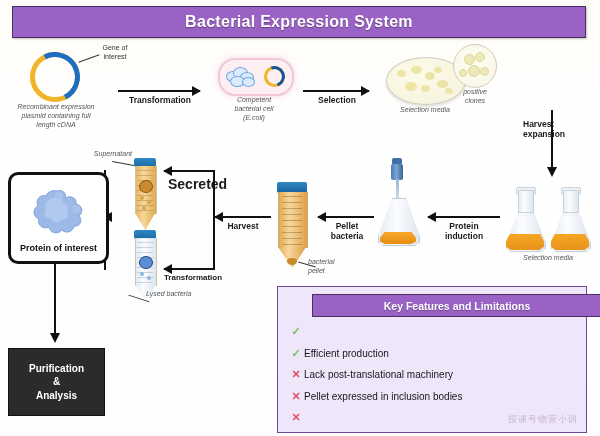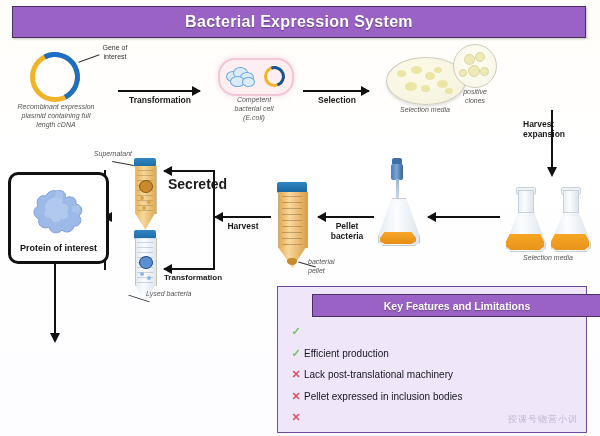--- a/index.html
+++ b/index.html
@@ -259,20 +259,24 @@
   </div>
   <div class="flask" style="left:549px;top:190px;">
     <div class="cap"></div>
     <div class="neck"></div>
     <div class="body"></div>
     <div class="media"></div>
   </div>
   <div class="cap" style="left:500px;top:254px;width:96px;">Selection media</div>
 
   <div class="arrow-h left" style="left:428px;top:216px;width:72px;"></div>
+  <div class="lbl" style="left:428px;top:222px;width:72px;">
+    <span>Protein</span><br>
+    <span>induction</span>
+  </div>
 
   <div class="pipette">
     <div class="top"></div>
     <div class="mid"></div>
     <div class="tip"></div>
   </div>
   <div class="ind-flask">
     <div class="body"></div>
     <div class="media"></div>
   </div>
@@ -341,20 +345,27 @@
       <path d="M24 8 C30 6 33 11 31 15 C36 14 39 19 36 23 C39 27 35 32 30 30
                C28 35 21 34 20 29 C14 30 11 24 15 21 C12 16 17 10 24 8 Z" fill="#b4cbf0" opacity=".9"></path>
       <circle cx="28" cy="6" r="4" fill="#a8c2ec"></circle>
       <circle cx="45" cy="20" r="4" fill="#a8c2ec"></circle>
     </svg>
     <div class="caption">Protein of interest</div>
   </div>
 
   <div class="arrow-v" style="left:54px;top:262px;height:72px;"></div>
 
+  <div class="pur-box">
+    <span>
+      <b>Purification</b><br>
+      <b>&amp;</b><br>
+      <b>Analysis</b>
+    </span>
+  </div>
 
   <div class="kf-panel">
     <div class="kf-title">
       <span>Key Features and Limitations</span>
     </div>
     <div class="kf-list">
       <div class="kf-item">
         <div class="kf-mark ok">✓</div>
       </div>
       <div class="kf-item">

